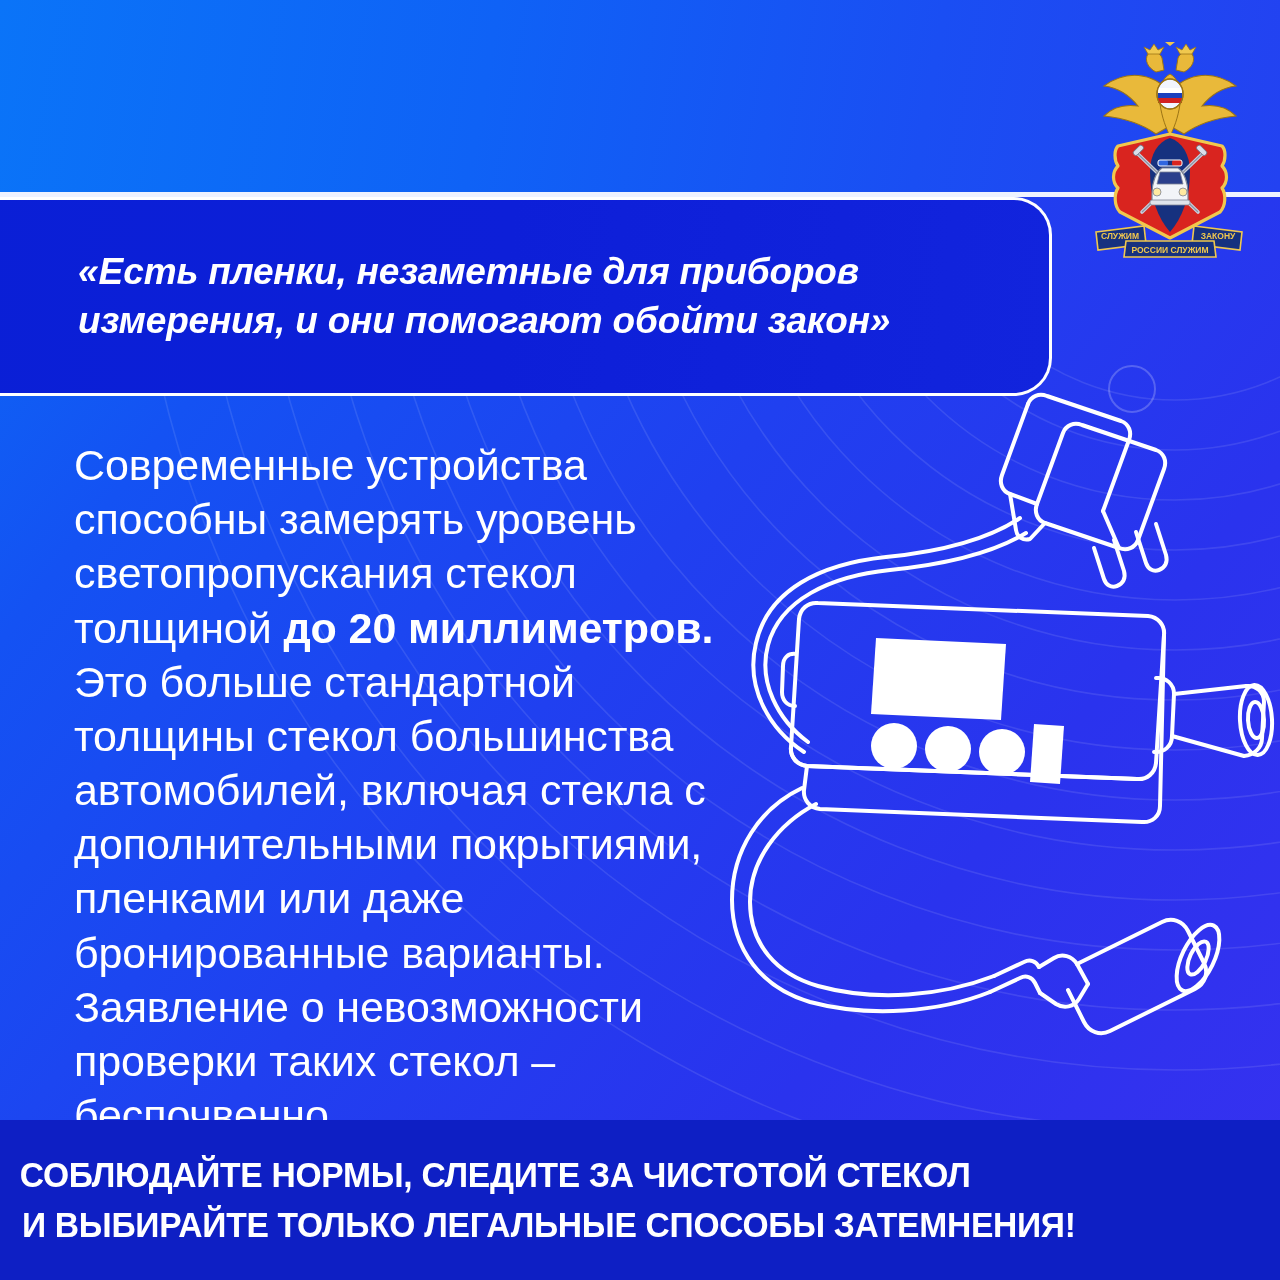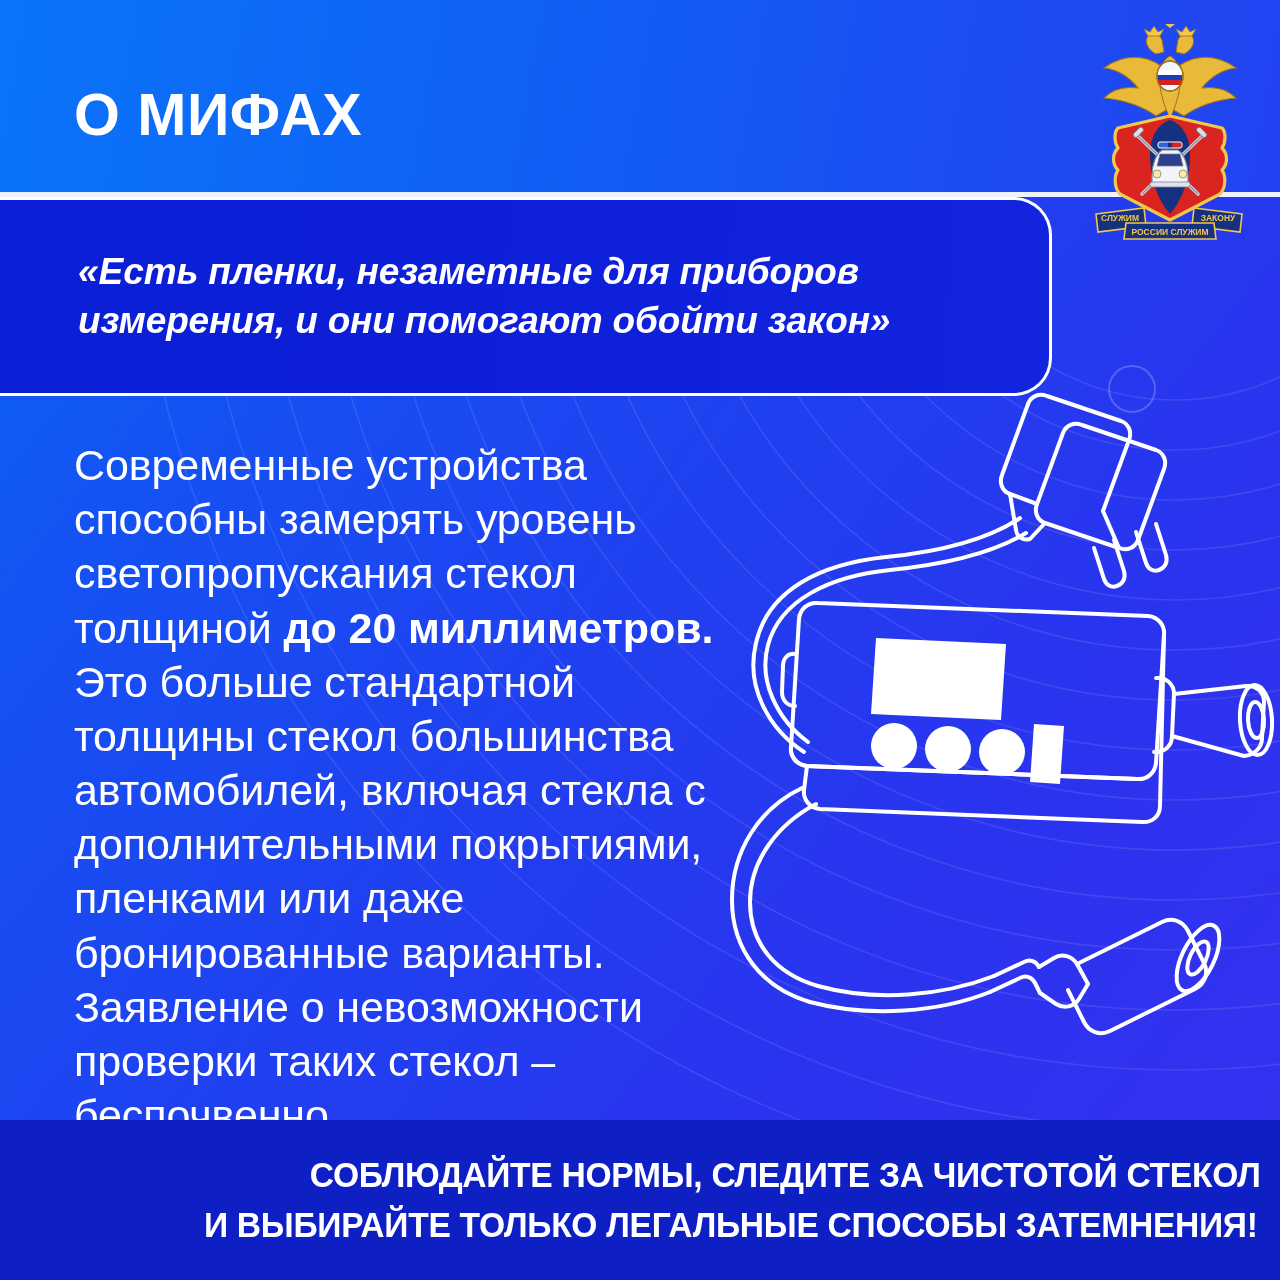--- a/index.html
+++ b/index.html
@@ -85,21 +85,21 @@
     letter-spacing: 0.5px;
     color: #ffffff;
     line-height: 1;
     z-index: 5;
     white-space: nowrap;
   }
 
   
   .emblem {
     position: absolute;
-    left: 1086px; top: 24px;
+    left: 1086px; top: 42px;
     width: 168px; height: 222px;
     z-index: 7;
   }
   .emblem svg { width: 100%; height: 100%; display: block; }
 
   
   .quote-box {
     position: absolute;
     left: -40px; top: 197px;
     width: 1092px;
@@ -153,21 +153,21 @@
   
   .footer-band {
     position: absolute;
     left: 0; top: 1120px;
     width: 1280px;
     height: 160px;
     background: #0e1fc4;
     z-index: 8;
     display: flex;
     flex-direction: column;
-    align-items: flex-end;
+    align-items: flex-start;
     justify-content: center;
   }
   .footer-line {
     margin: 0;
     font-size: 35px;
     font-weight: 700;
     color: #ffffff;
     letter-spacing: -0.3px;
     line-height: 1.42;
     text-align: center;
@@ -201,21 +201,20 @@
         <circle cx="1175" cy="150" r="1040"></circle>
       </g>
     </svg>
   </div>
 
   <div class="bg-mark bg-circle-1"></div>
   <div class="bg-mark bg-circle-2"></div>
   <div class="bg-mark bg-cross"></div>
 
   <div class="header-band"></div>
-  <h1 class="page-title">О МИФАХ</h1>
   <div class="header-rule"></div>
 
   <div class="emblem">
     <svg viewBox="0 0 168 222" aria-hidden="true">
 
       <g>
 
         <path d="M84 50 C 66 30, 40 28, 18 44 C 34 46, 44 54, 52 64 C 38 62, 26 66, 18 74 C 38 76, 56 82, 70 92 L84 84 Z" fill="#e9b93a" stroke="#9c7414" stroke-width="1.1"></path>
         <path d="M84 50 C 102 30, 128 28, 150 44 C 134 46, 124 54, 116 64 C 130 62, 142 66, 150 74 C 130 76, 112 82, 98 92 L84 84 Z" fill="#e9b93a" stroke="#9c7414" stroke-width="1.1"></path>
 

